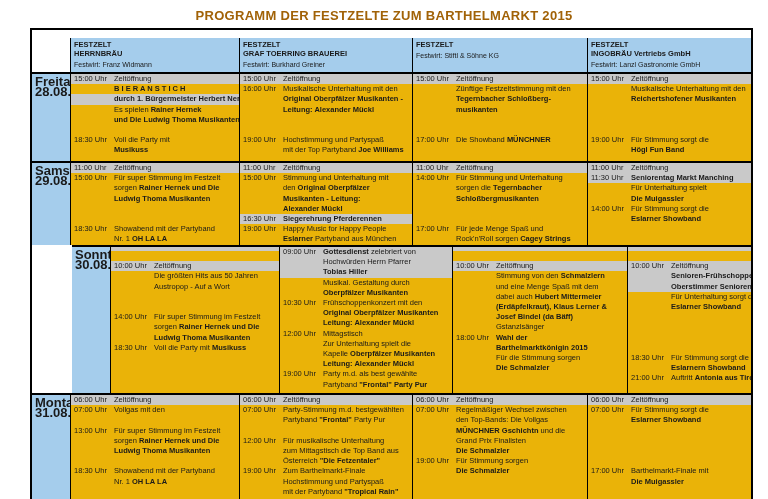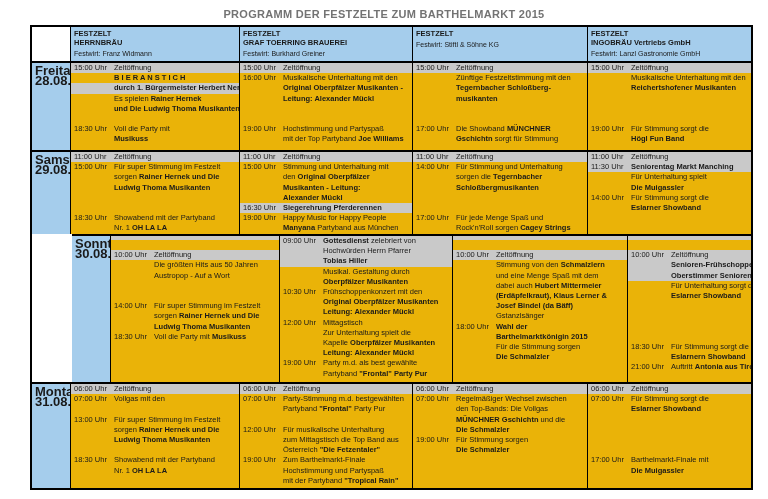--- a/index.html
+++ b/index.html
@@ -2,28 +2,28 @@
 <html><head>
 <meta charset="utf-8">
 <style>
   html,body{margin:0;padding:0;}
   body{
     width:768px;height:499px;background:#ffffff;
     font-family:"Liberation Sans","DejaVu Sans",sans-serif;
     color:#1a1a1a;overflow:hidden;
   }
   .title{
-    text-align:center;font-weight:bold;font-size:11px;letter-spacing:.3px;
-    padding:8px 0 5px 0;color:#737373;
+    text-align:center;font-weight:bold;font-size:13px;letter-spacing:.3px;
+    padding:8px 0 5px 0;color:#a16207;
   }
   .table{
     margin-left:30px;width:719px;border:2px solid #000;background:#fff;
   }
   .trow{display:flex;border-top:2px solid #000;}
-  .trow:first-child{border-top:none;}
+  .trow:first-child{border-top:none;margin-top:8px;}
   .cell{border-left:1px solid #000;box-sizing:border-box;overflow:hidden;}
   .cell:first-child{border-left:none;}
   .w-day{width:38px;flex:0 0 38px;}
   .w-c0{width:169px;flex:0 0 169px;}
   .w-c1{width:173px;flex:0 0 173px;}
   .w-c2{width:175px;flex:0 0 175px;}
   .w-c3{width:164px;flex:1;}
   .h-hdr{height:34px;}
   .h-d0{height:87px;}
   .h-d1{height:82px;}
@@ -169,24 +169,20 @@
             <span class="txt">&nbsp;</span>
           </div>
           <div class="srow">
             <span class="time">&nbsp;</span>
             <span class="txt">&nbsp;</span>
           </div>
           <div class="srow">
             <span class="time">17:00 Uhr</span>
             <span class="txt"><span>Die Showband </span><span class="b">MÜNCHNER</span></span>
           </div>
-          <div class="srow">
-            <span class="time">&nbsp;</span>
-            <span class="txt"><span class="b">Gschichtn</span><span> sorgt für Stimmung</span></span>
-          </div>
         </div>
       <div class="cell w-c3 sched">
           <div class="srow hl">
             <span class="time">15:00 Uhr</span>
             <span class="txt"><span>Zeltöffnung</span></span>
           </div>
           <div class="srow">
             <span class="time">&nbsp;</span>
             <span class="txt"><span>Musikalische Unterhaltung mit den</span></span>
           </div>
@@ -280,21 +276,21 @@
           <div class="srow hl">
             <span class="time">16:30 Uhr</span>
             <span class="txt"><span class="b">Siegerehrung Pferderennen</span></span>
           </div>
           <div class="srow">
             <span class="time">19:00 Uhr</span>
             <span class="txt"><span>Happy Music for Happy People</span></span>
           </div>
           <div class="srow">
             <span class="time">&nbsp;</span>
-            <span class="txt"><span class="b">Manyana</span><span> Partyband aus München</span></span>
+            <span class="txt"><span class="b">Eslarner</span><span> Partyband aus München</span></span>
           </div>
         </div>
       <div class="cell w-c2 sched">
           <div class="srow hl">
             <span class="time">11:00 Uhr</span>
             <span class="txt"><span>Zeltöffnung</span></span>
           </div>
           <div class="srow">
             <span class="time">14:00 Uhr</span>
             <span class="txt"><span>Für Stimmung und Unterhaltung</span></span>
@@ -663,20 +659,24 @@
           <div class="srow">
             <span class="time">&nbsp;</span>
             <span class="txt"><span>den Top-Bands: Die Vollgas</span></span>
           </div>
           <div class="srow">
             <span class="time">&nbsp;</span>
             <span class="txt"><span class="b">MÜNCHNER Gschichtn</span><span> und die</span></span>
           </div>
           <div class="srow">
             <span class="time">&nbsp;</span>
+            <span class="txt"><span>Grand Prix Finalisten</span></span>
+          </div>
+          <div class="srow">
+            <span class="time">&nbsp;</span>
             <span class="txt"><span class="b">Die Schmalzler</span></span>
           </div>
           <div class="srow">
             <span class="time">19:00 Uhr</span>
             <span class="txt"><span>Für Stimmung sorgen</span></span>
           </div>
           <div class="srow">
             <span class="time">&nbsp;</span>
             <span class="txt"><span class="b">Die Schmalzler</span></span>
           </div>

